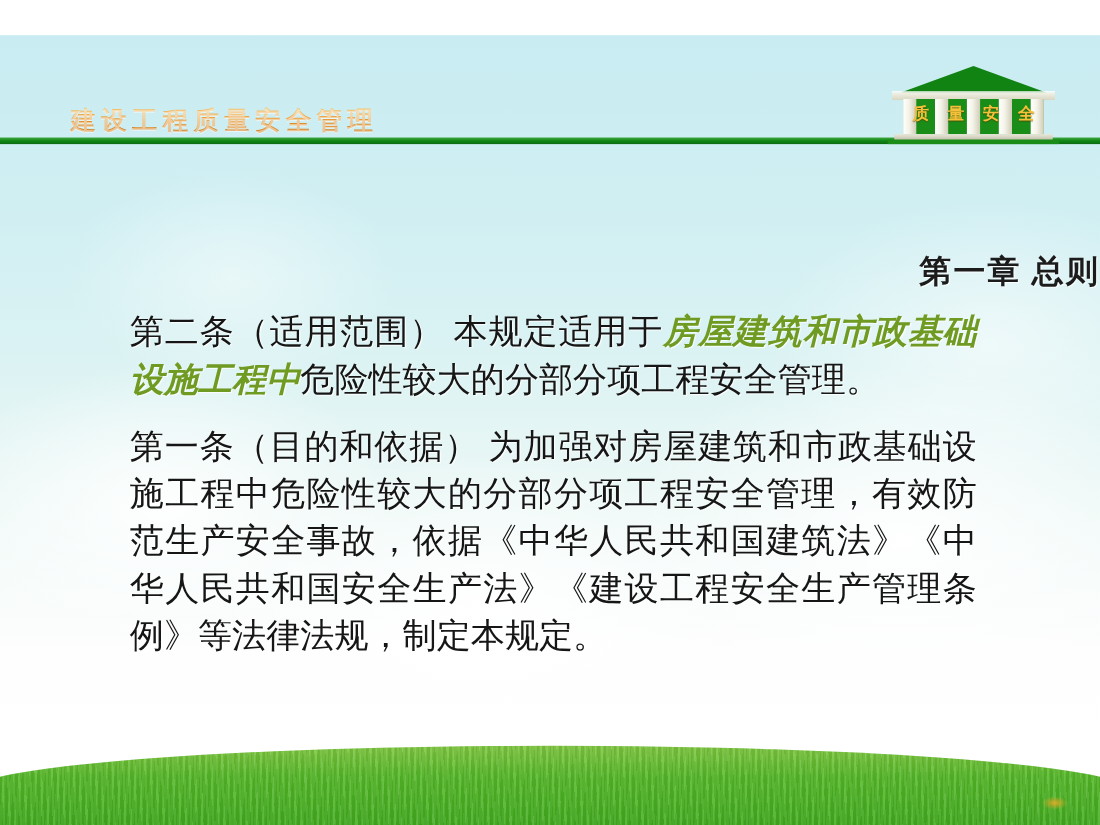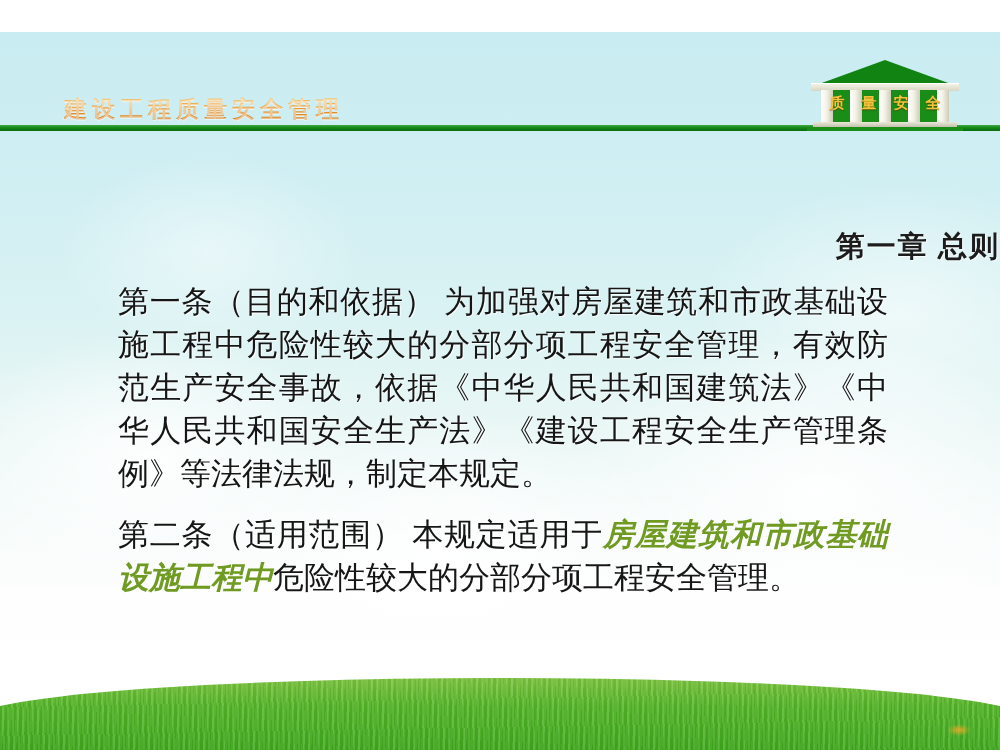--- a/index.html
+++ b/index.html
@@ -230,25 +230,25 @@
       <span>安</span>
       <span>全</span>
     </div>
   </div>
 
   <div class="chapter-title">第一章  总则</div>
 
   <div class="body-block">
 
     <p class="para">
+      <span>第二条（适用范围）  本规定适用于</span><span class="hl">房屋建筑和市政基础设施工程中</span><span>危险性较大的分部分项工程安全管理。</span>
+    </p>
+
+    <p class="para">
       <span>第一条（目的和依据）  为加强对房屋建筑和市政基础设施工程中危险性较大的分部分项工程安全管理，有效防范生产安全事故，依据《中华人民共和国建筑法》《中华人民共和国安全生产法》《建设工程安全生产管理条例》等法律法规，制定本规定。</span>
-    </p>
-
-    <p class="para">
-      <span>第二条（适用范围）  本规定适用于</span><span class="hl">房屋建筑和市政基础设施工程中</span><span>危险性较大的分部分项工程安全管理。</span>
     </p>
 
   </div>
 
   <div class="grass">
     <div class="grass-tex"></div>
     <div class="sheep s1"></div>
     <div class="sheep s2"></div>
   </div>
   <div class="flower"></div>

